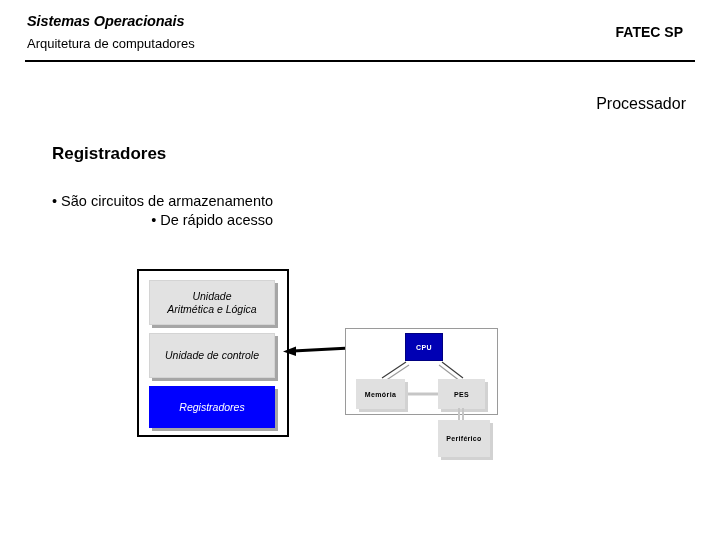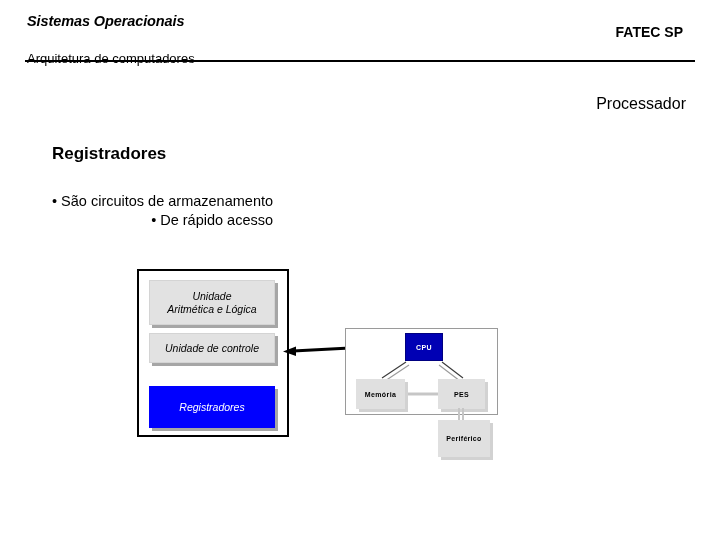--- a/index.html
+++ b/index.html
@@ -32,21 +32,21 @@
     letter-spacing: -0.1px;
     line-height: 19px;
     white-space: nowrap;
     font-style: italic;
   }
   #course-subtitle {
     font-size: 13px;
     font-weight: normal;
     line-height: 19px;
     white-space: nowrap;
-    margin-top: 18px;
+    margin-top: 3px;
   }
   #institution-label {
     position: absolute;
     right: 37px; top: 24px;
     font-size: 14px;
     font-weight: bold;
     white-space: nowrap;
   }
   #header-rule {
     position: absolute;
@@ -109,21 +109,21 @@
     background: #e2e2e2;
     color: #000000;
     border: 1px solid #d4d4d4;
   }
   .cpu-part.blue {
     background: #0000ff;
     color: #ffffff;
     border: 1px solid #0000ff;
   }
   #part-alu       { top: 9px;  height: 45px; }
-  #part-control   { top: 62px; height: 30px; }
+  #part-control   { top: 62px; height: 45px; }
   #part-registers { top: 115px; height: 42px; }
 
   
   #cpu-link-arrow {
     position: absolute;
     left: 283px; top: 342px;
     width: 124px; height: 16px;
   }
 
   

